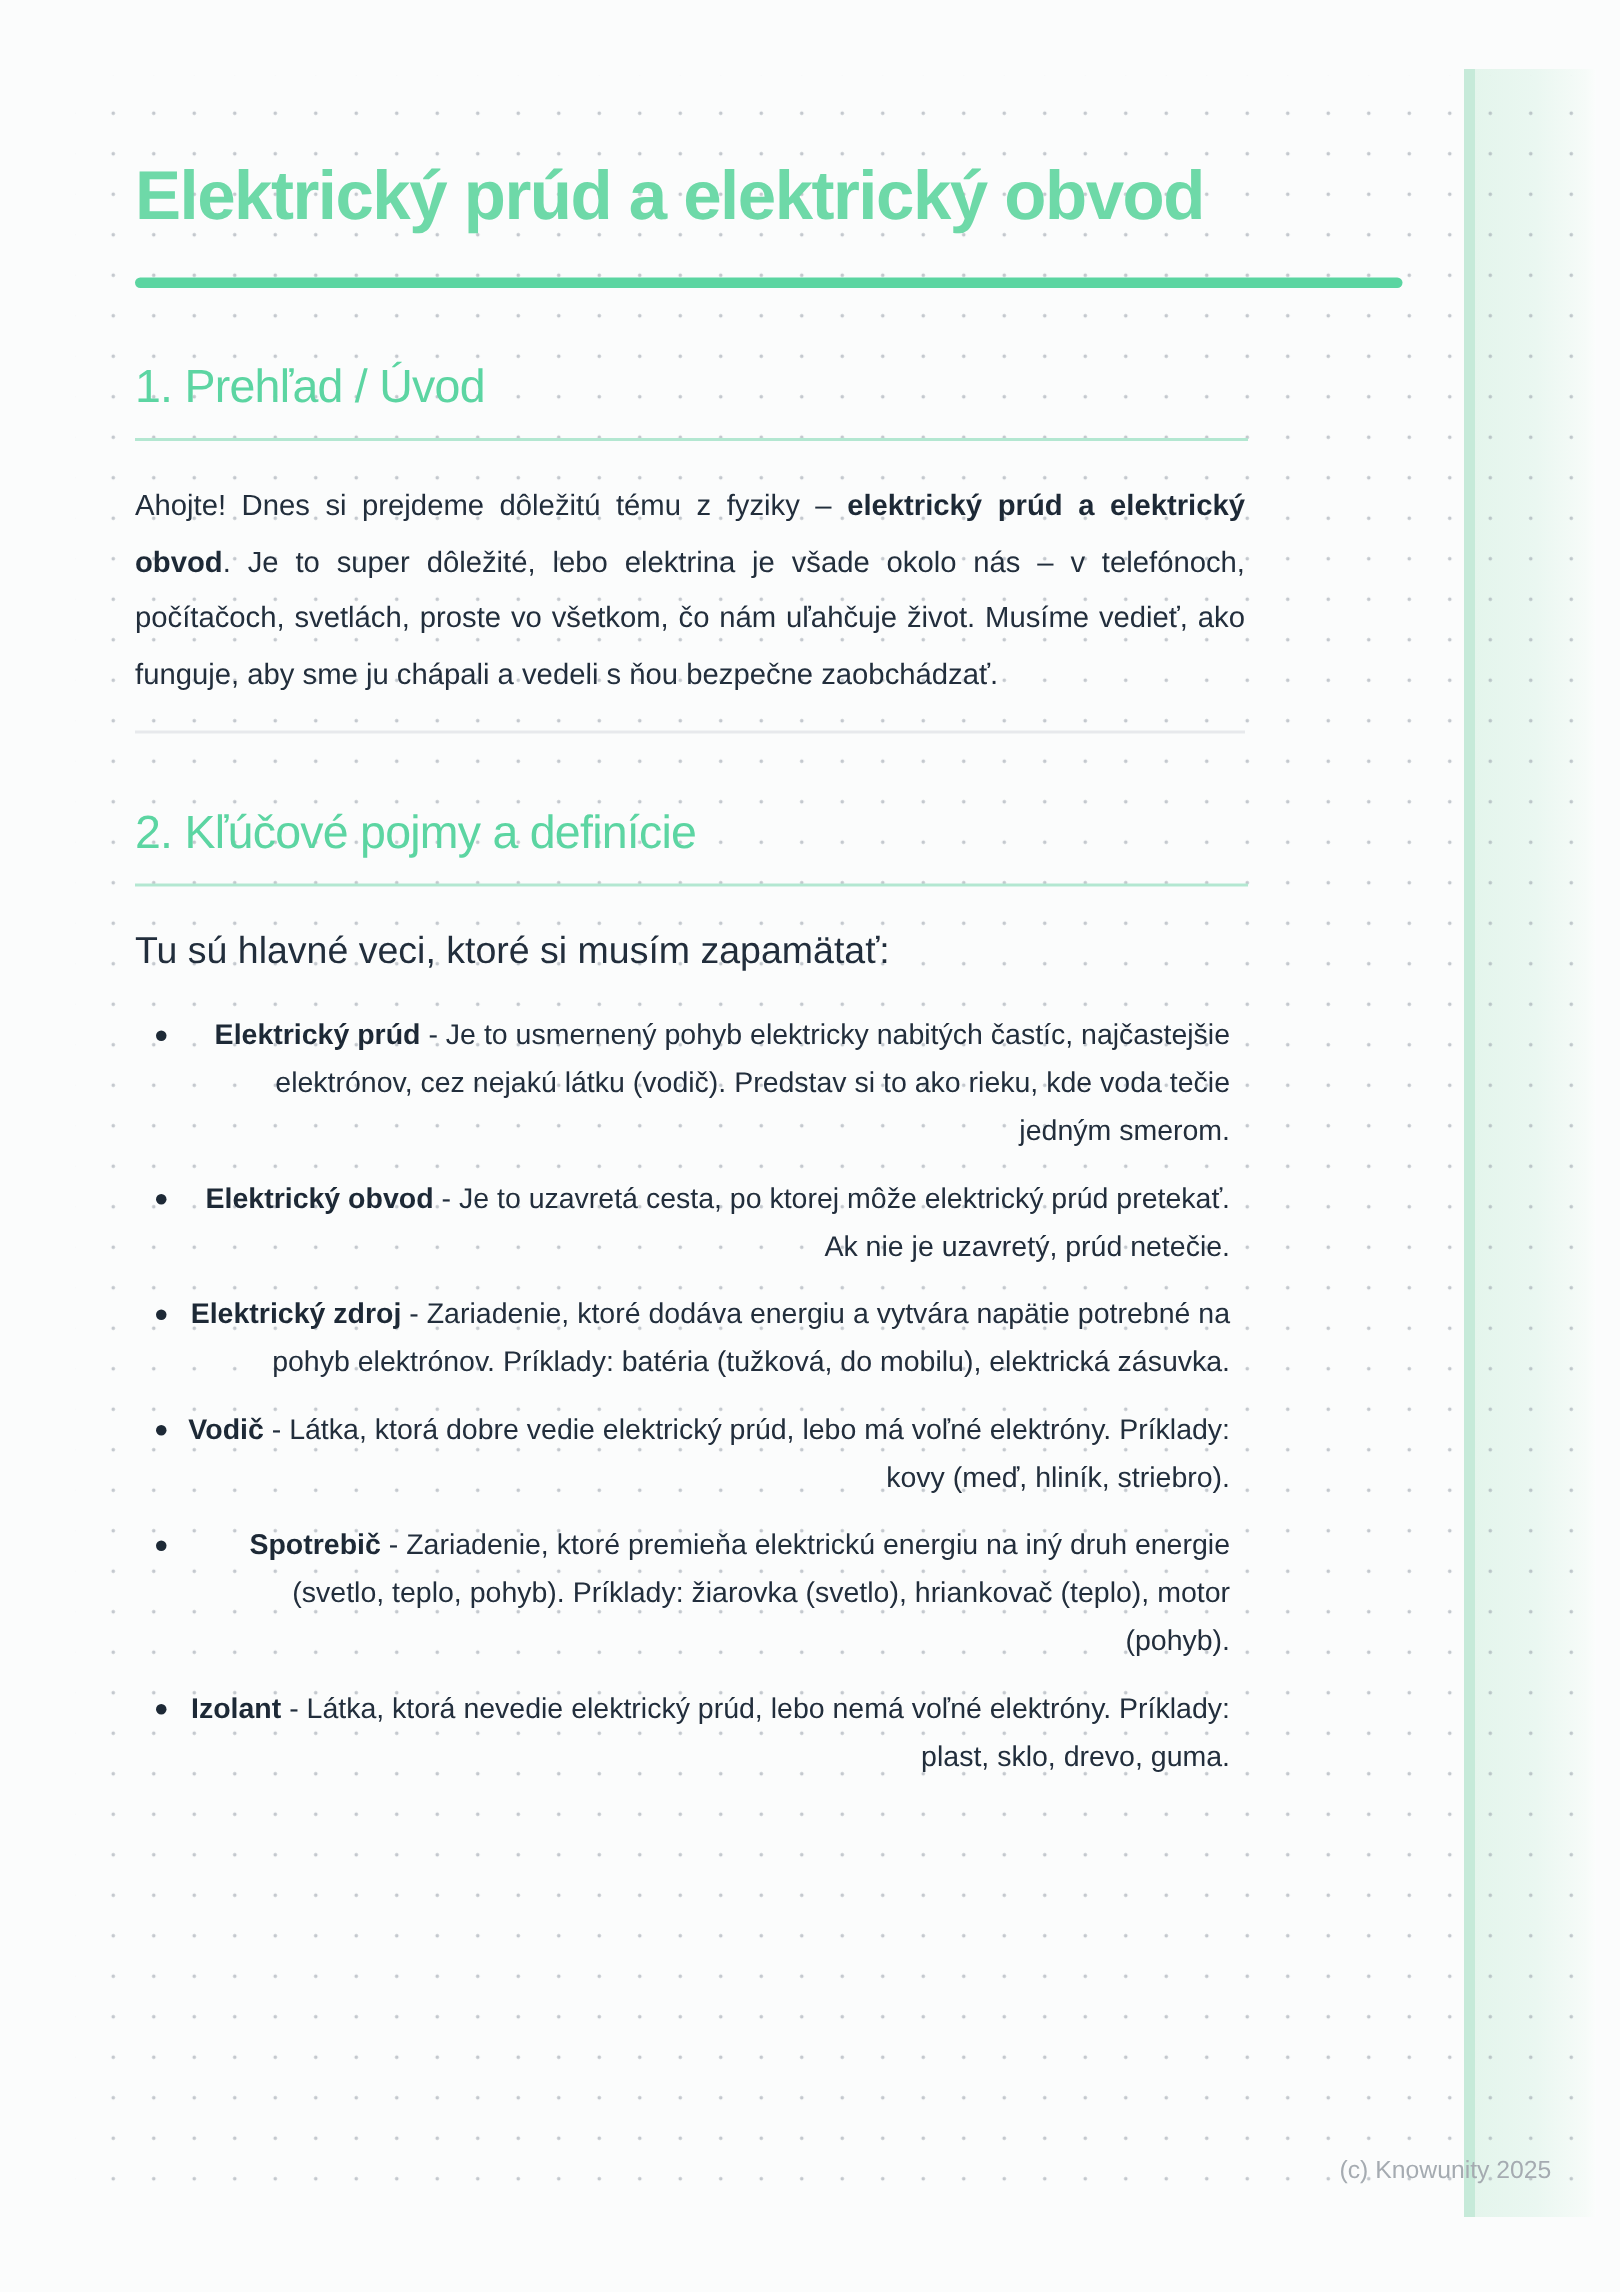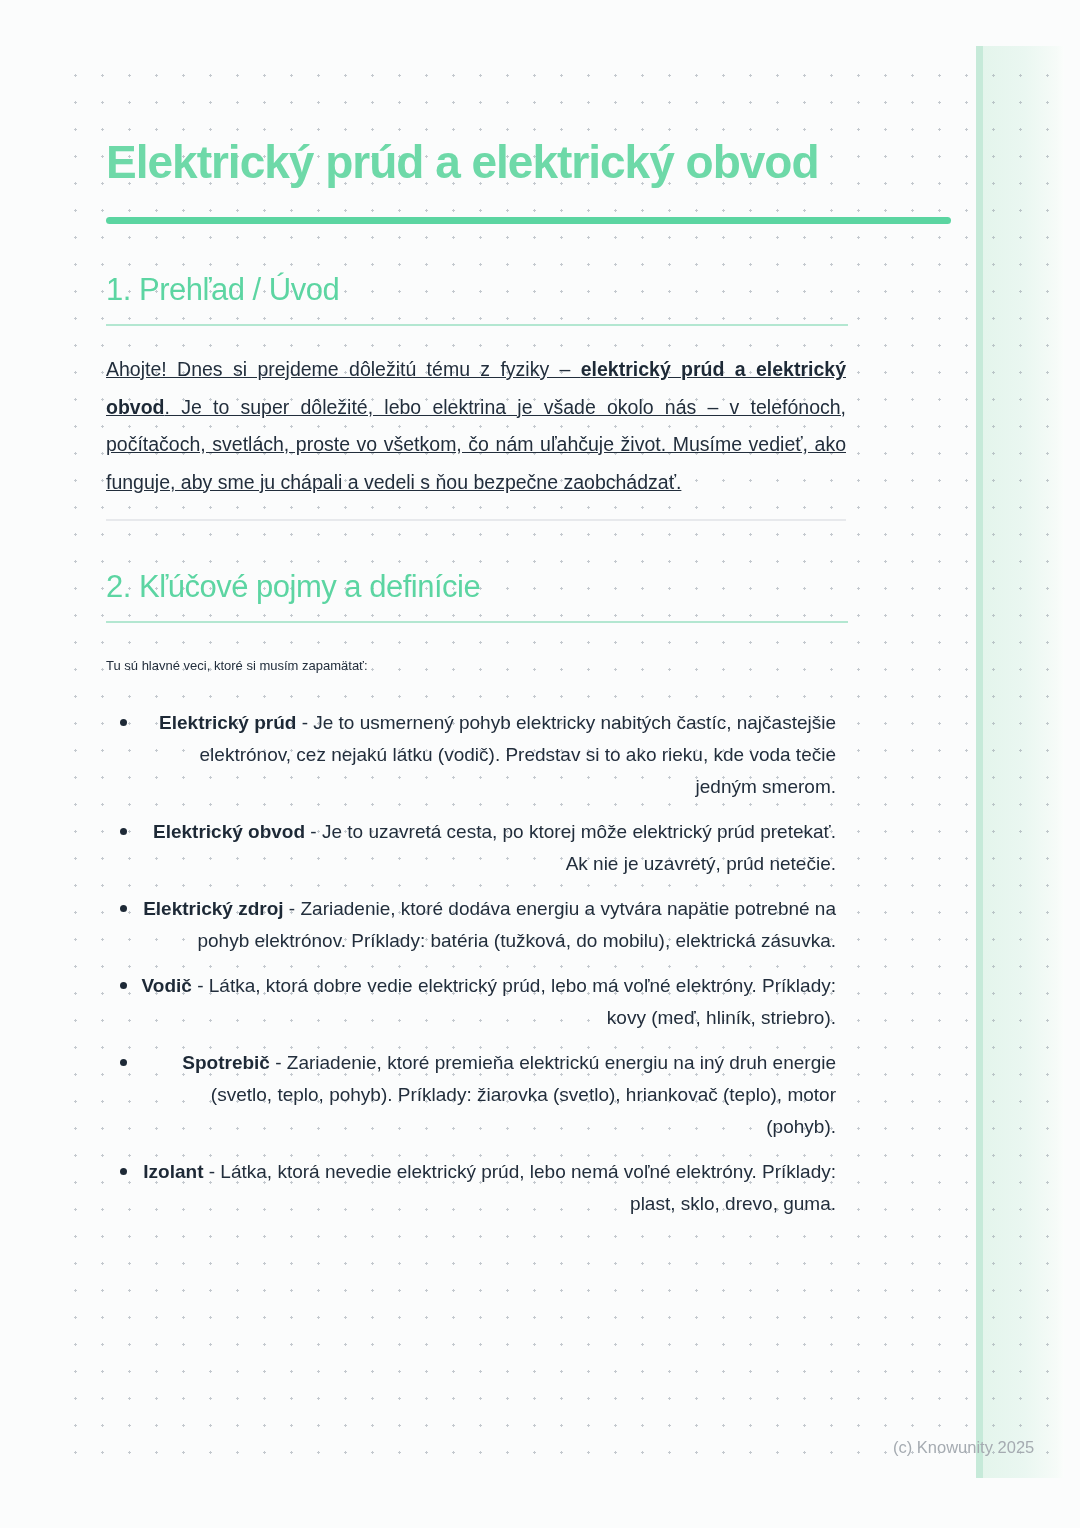--- a/index.html
+++ b/index.html
@@ -32,24 +32,23 @@
     width: 88px; height: 1432px;
     background: linear-gradient(to right,
       #c6ead9 0px, #c6ead9 7px,
       #e4f5ec 7px, #eaf7f1 55%,
       #f6fbf8 92%, #fbfdfc 100%);
     z-index: 1;
   }
 
   .content {
     position: absolute;
-    left: 106px; top: 0;
+    left: 90px; top: 0;
     width: 760px;
     z-index: 3;
-    margin-top: 32px;
   }
 
   h1 {
     margin: 100px 0 0 0;
     max-width: 800px;
     font-size: 46px;
     line-height: 61px;
     font-weight: 800;
     letter-spacing: -1px;
     color: #6ed9a8;
@@ -77,34 +76,33 @@
     background: #b3e7d1;
   }
 
   .para {
     margin: 25px 0 0 0;
     width: 740px;
     font-size: 19.5px;
     line-height: 37.5px;
     text-align: justify;
     color: #222e3c;
-    text-decoration: underline;
   }
   .para strong, .term-name, .term-bold { font-weight: 700; color: #1d2936; }
 
   .divider {
     margin-top: 18px;
     width: 740px;
     height: 1.5px;
     background: #e7e9ec;
   }
 
   .intro {
     margin: 29px 0 0 0;
-    font-size: 13px;
+    font-size: 25px;
     line-height: 28px;
     color: #222e3c;
   }
 
   ul.terms {
     margin: 27px 0 0 0;
     padding: 0;
     list-style: none;
     width: 730px;
   }

